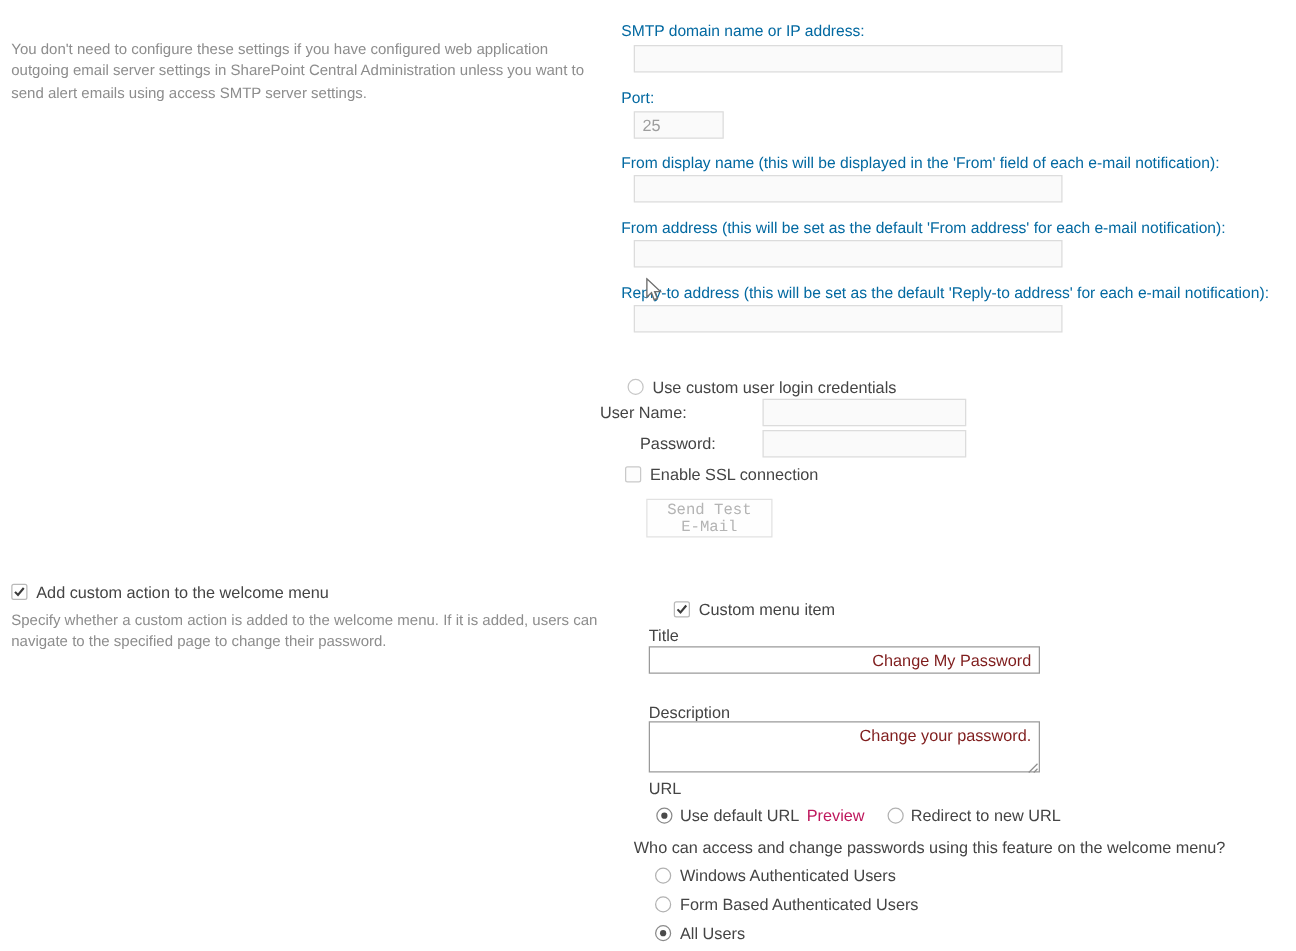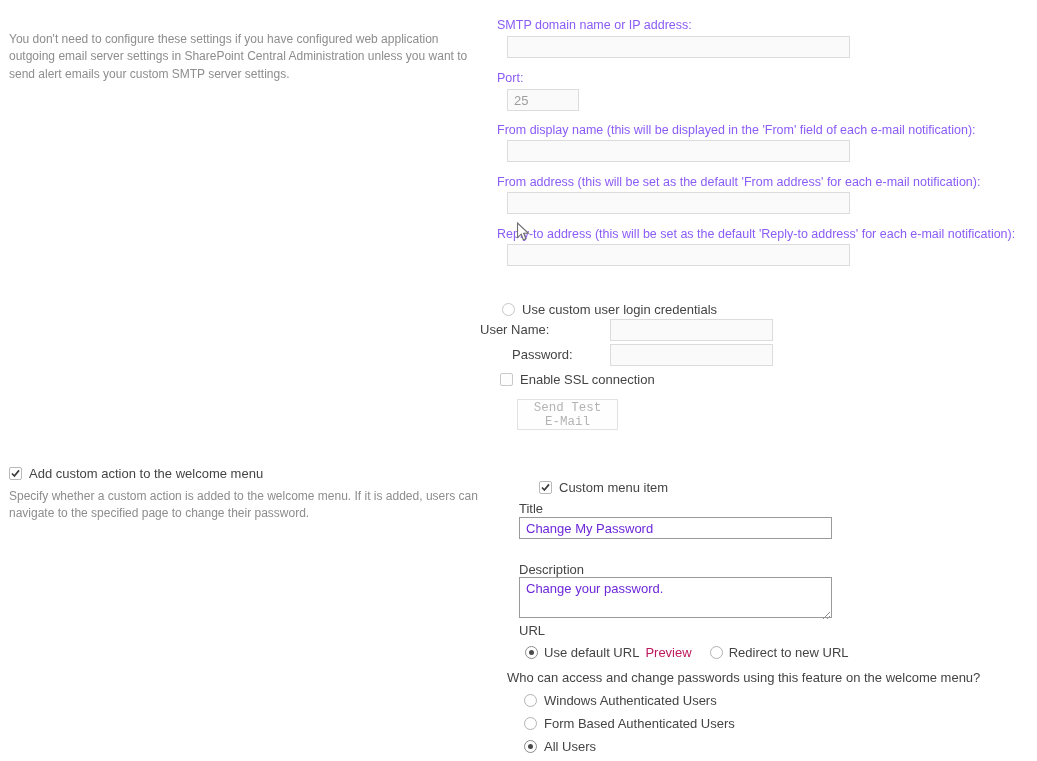--- a/index.html
+++ b/index.html
@@ -2,51 +2,51 @@
 <html><head>
 <meta charset="utf-8">
 <style>
   html,body{margin:0;padding:0;background:#fff;}
   #page{
     position:relative;width:1037px;height:761px;background:#ffffff;overflow:hidden;
     font-family:"Liberation Sans", sans-serif;color:#444;
   }
   .abs{position:absolute;}
   .lbl{font-size:13px;color:#444;white-space:nowrap;}
-  .lbl-sm{font-size:12.5px;color:#8b5cf6;white-space:nowrap;}
+  .lbl-sm{font-size:12.5px;color:#0369a1;white-space:nowrap;}
   .muted{font-size:12px;color:#8d8d8d;line-height:1.45;}
   .row{display:flex;align-items:center;gap:7px;}
   
   .cb{width:13px;height:13px;box-sizing:border-box;border:1px solid #b9b9b9;border-radius:2px;
       background:#fff;display:inline-flex;align-items:center;justify-content:center;flex:0 0 auto;}
   .cb.dis{border-color:#c9c9c9;background:#fdfdfd;}
   .cb svg{display:block;}
   
   .rb{width:13px;height:13px;box-sizing:border-box;border:1px solid #b2b2b2;border-radius:50%;
       background:#fff;display:inline-block;position:relative;flex:0 0 auto;}
   .rb.sel{border-color:#8a8a8a;}
   .rb.sel::after{content:"";position:absolute;left:3px;top:3px;right:3px;bottom:3px;border-radius:50%;background:#4a4a4a;}
   .rb.dis{border-color:#c6c6c6;}
   .rb.sel.dis::after{background:#9e9e9e;}
   
   .tin{box-sizing:border-box;height:22px;border:1px solid #dcdcdc;background:#fafafa;
        font-family:"Liberation Sans",sans-serif;font-size:13px;color:#9d9d9d;padding:2px 6px;outline:none;}
-  .tin.en{border:1px solid #9a9a9a;background:#fff;color:#6d28d9;}
+  .tin.en{border:1px solid #9a9a9a;background:#fff;color:#7f1d1d;text-align:right;}
   textarea.tin{height:41px;resize:none;line-height:1.3;padding-top:3px;}
   .btn{box-sizing:border-box;border:1px solid #e2e2e2;background:#fefefe;color:#b4b4b4;
        font-family:Liberation Mono, monospace;font-size:12.5px;text-align:center;}
   .link{font-size:13px;color:#be185d;text-decoration:none;white-space:nowrap;}
   .grip{position:absolute;}
 </style>
 </head>
 <body>
 
 <div id="page">
 
-  <div class="abs muted" style="left:9px;top:31px;width:468px;">You don't need to configure these settings if you have configured web application outgoing email server settings in SharePoint Central Administration unless you want to send alert emails your custom SMTP server settings.</div>
+  <div class="abs muted" style="left:9px;top:31px;width:468px;">You don't need to configure these settings if you have configured web application outgoing email server settings in SharePoint Central Administration unless you want to send alert emails using access SMTP server settings.</div>
 
   <div class="abs lbl-sm" style="left:497px;top:18px;">SMTP domain name or IP address:</div>
   <input class="abs tin" style="left: 507px; top: 36px; width: 343px;" value="">
 
   <div class="abs lbl-sm" style="left:497px;top:71px;">Port:</div>
   <input class="abs tin" style="left: 507px; top: 89px; width: 72px;" value="25">
 
   <div class="abs lbl-sm" style="left:497px;top:123px;">From display name (this will be displayed in the 'From' field of each e-mail notification):</div>
   <input class="abs tin" style="left: 507px; top: 140px; width: 343px;" value="">
 

